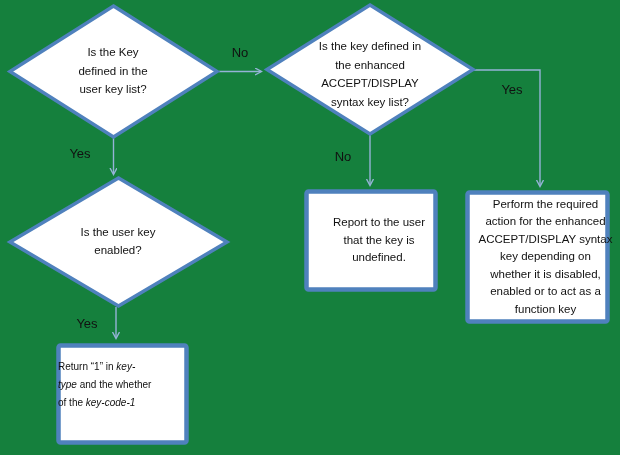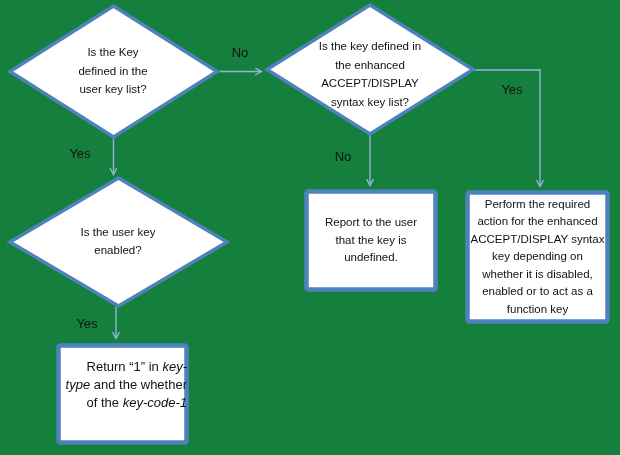--- a/index.html
+++ b/index.html
@@ -10,24 +10,24 @@
   .stage svg { position:absolute; left:0; top:0; }
   .shape { fill:#ffffff; }
   .diamond { stroke-width:3.5px; }
   .procbox { stroke-width:4.5px; }
   .conn { fill:none; stroke-width:1.4px; }
   .dtext, .btext {
     position:absolute; display:flex; align-items:center; justify-content:center;
     text-align:center; white-space:pre-line; font-size:11.5px;
   }
   .dtext { line-height:18.5px; }
-  .btext { line-height:17.5px; }
+  .btext { line-height:17.5px;margin-left:8px; }
   .btext-top {
-    position:absolute; display:block; text-align:right;
-    font-size:13px; line-height:18px; box-sizing:border-box; padding-top:13px;
+    position:absolute; display:block; text-align:left;
+    font-size:10px; line-height:18px; box-sizing:border-box; padding-top:13px;
   }
   .it { font-style:italic; }
   .elabel {
     position:absolute; transform:translateX(-50%);
     font-size:13px; line-height:15px; white-space:nowrap;
   }
 </style>
 </head>
 <body>
 

